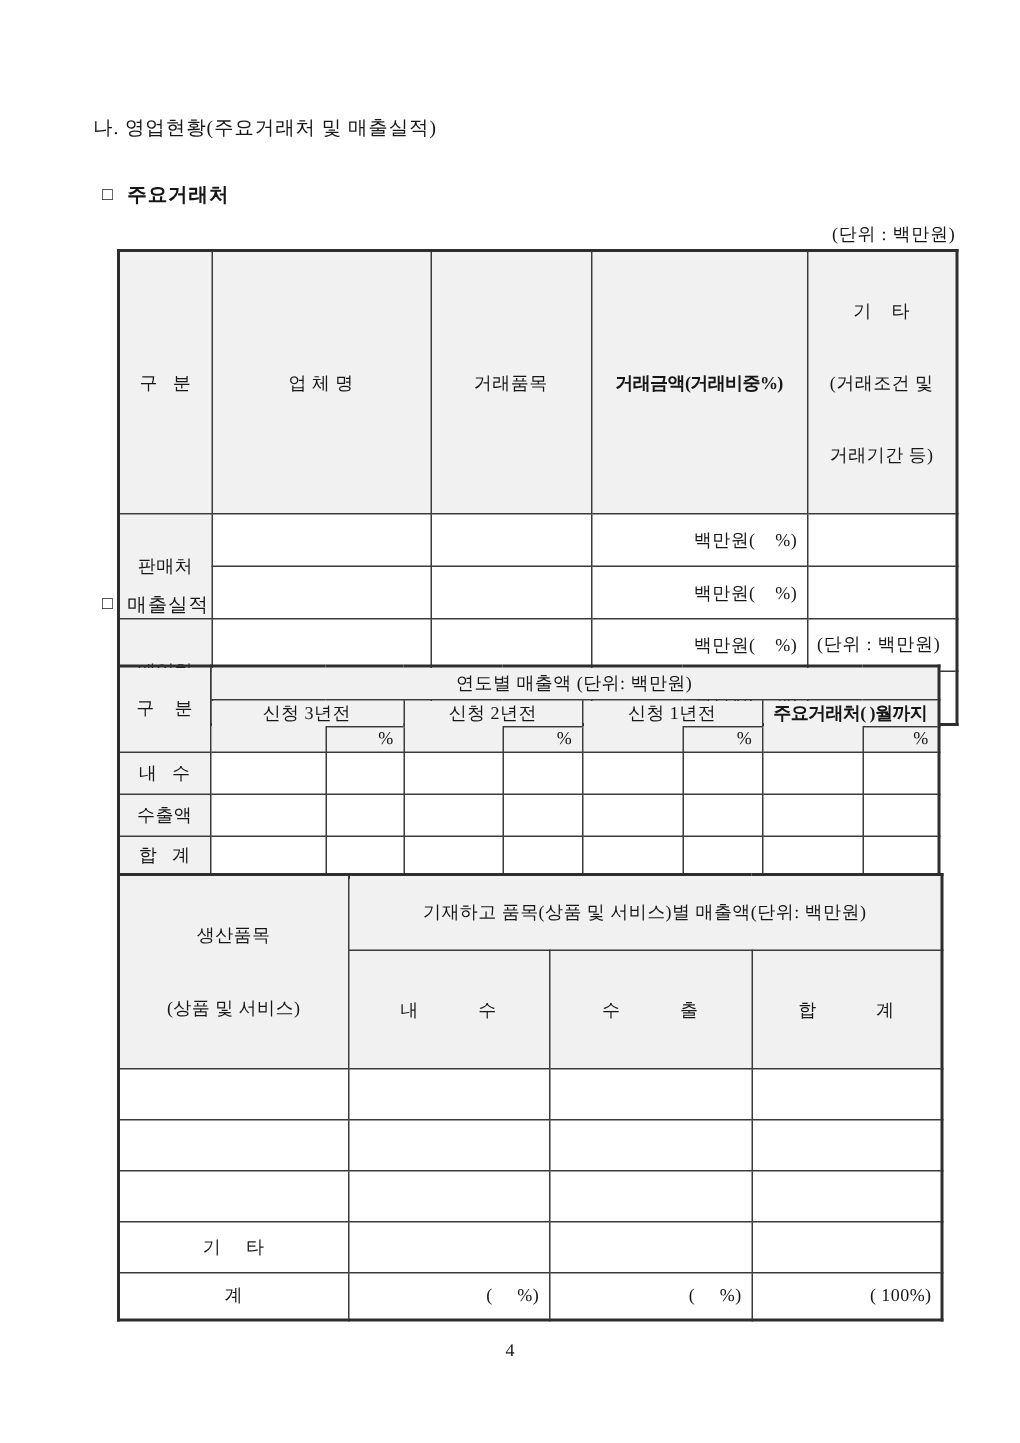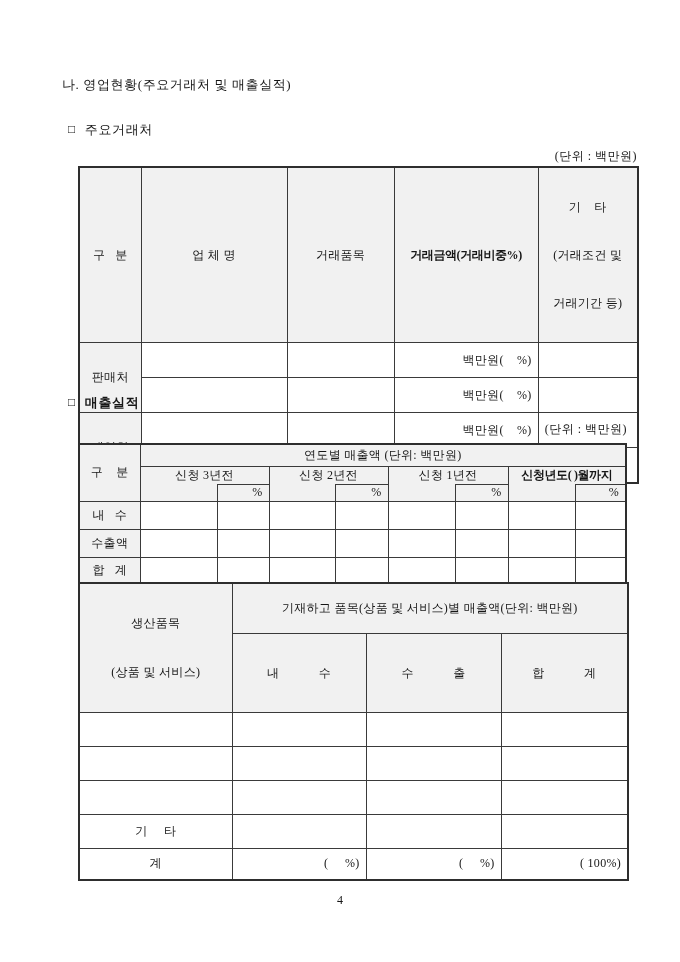--- a/index.html
+++ b/index.html
@@ -72,21 +72,21 @@
     text-align:center;font-size:12px;
   }
 </style>
 </head>
 <body>
 
 <div class="page">
 
   <div class="doc-title">나. 영업현황(주요거래처 및 매출실적)</div>
 
-  <div class="sec-head" style="left:68px;top:121px;"><span class="box">□</span><span>주요거래처</span></div>
+  <div class="sec-head" style="left:68px;top:121px;font-weight:bold;"><span class="box">□</span><span>주요거래처</span></div>
 
   <div class="unit-note" style="left:78px;top:148px;width:559px;">(단위 : 백만원)</div>
 
   <table class="t1">
     <colgroup>
       <col style="width:62px">
         <col style="width:146px">
         <col style="width:107px">
         <col style="width:144px">
         <col style="width:100px">
@@ -125,21 +125,21 @@
     </tr>
     <tr class="body">
       <td></td>
       <td></td>
       <td class="amt">백만원(    %)</td>
       <td></td>
     </tr>
   </tbody>
     </table>
 
-  <div class="sec-head" style="left:68px;top:394px;font-weight:bold;"><span class="box">□</span><span>매출실적</span></div>
+  <div class="sec-head" style="left:68px;top:394px;"><span class="box">□</span><span>매출실적</span></div>
 
   <div class="unit-note" style="left:78px;top:421px;width:549px;">(단위 : 백만원)</div>
 
   <table class="t2a">
     <colgroup>
       <col style="width:61px">
         <col style="width:77px">
         <col style="width:52px">
         <col style="width:66px">
         <col style="width:53px">
@@ -150,21 +150,21 @@
     </colgroup>
     <tbody>
         <tr class="r1">
       <th class="shade" rowspan="3">구    분</th>
       <th class="shade" colspan="8">연도별 매출액 (단위: 백만원)</th>
     </tr>
     <tr class="r2">
       <th class="shade year" colspan="2">신청 3년전</th>
       <th class="shade year" colspan="2">신청 2년전</th>
       <th class="shade year" colspan="2">신청 1년전</th>
-      <th class="shade year tight" colspan="2">신청년도( )월까지</th>
+      <th class="shade year tight" colspan="2">주요거래처( )월까지</th>
     </tr>
     <tr class="r3">
       <td class="shade subempty"></td>
       <th class="shade pct">%</th>
       <td class="shade subempty"></td>
       <th class="shade pct">%</th>
       <td class="shade subempty"></td>
       <th class="shade pct">%</th>
       <td class="shade subempty"></td>
       <th class="shade pct">%</th>

